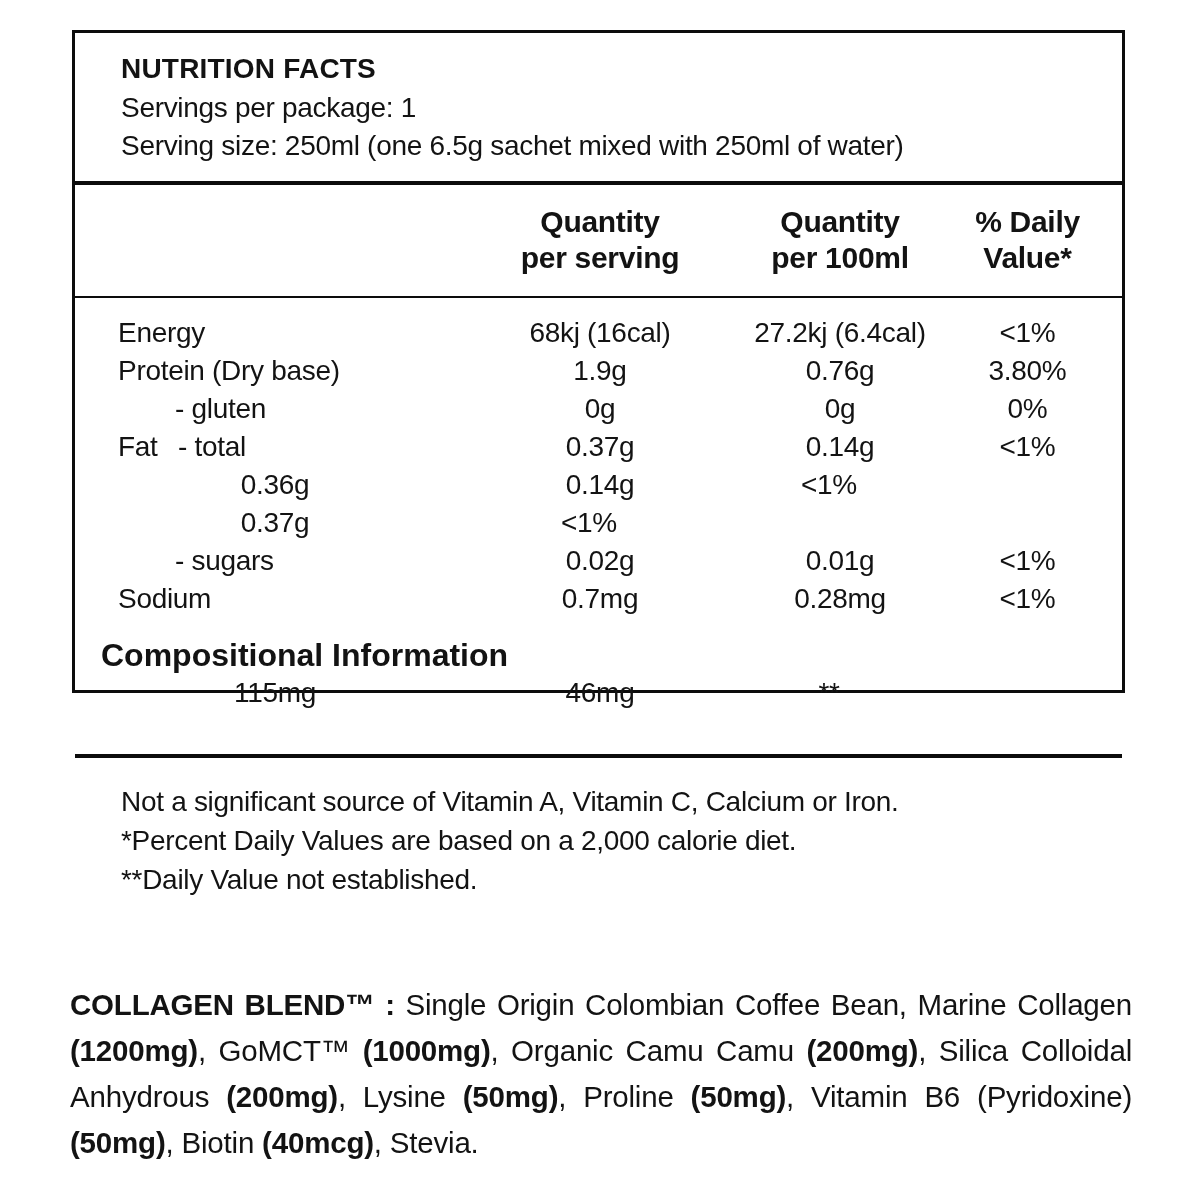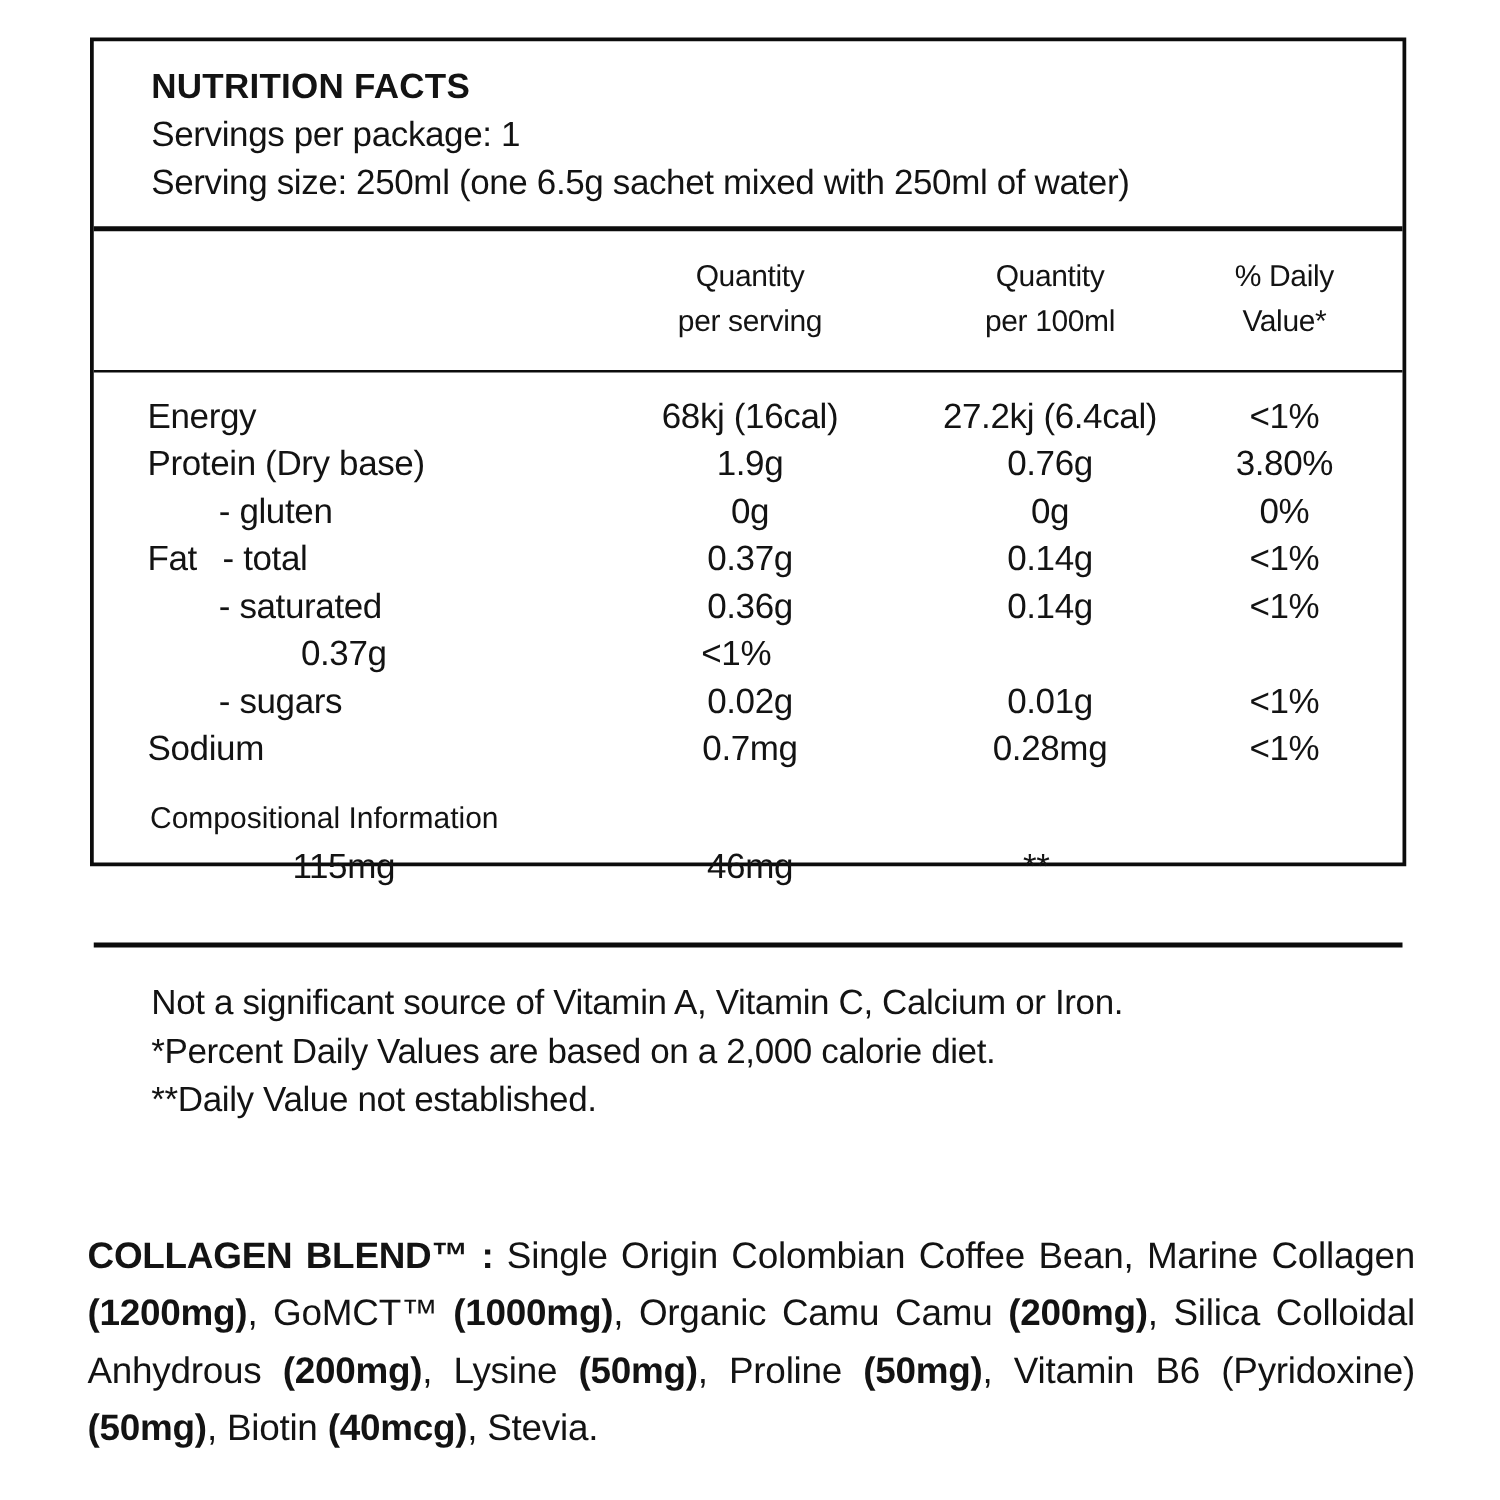--- a/index.html
+++ b/index.html
@@ -41,39 +41,40 @@
     grid-template-columns: 400px 250px 230px 1fr;
   }
   .grid4 .c1 { padding-left: 43px; text-align: left; }
   .grid4 .c2, .grid4 .c3 { text-align: center; }
   .grid4 .c4 { text-align: center; padding-right: 22px; }
 
   .nf-colheads {
     height: 113px;
     border-bottom: 2px solid #0c0c0c;
     padding-top: 19px;
-    font-size: 24px;
+    font-size: 30px;
     line-height: 36px;
     white-space: pre-line;
+    font-weight: bold;
   }
 
   .nf-body {
     height: 460px;
     border-bottom: 4px solid #0c0c0c;
     padding-top: 16px;
     font-size: 28px;
   }
   .nf-row { line-height: 38px; }
   .nf-row .indent { padding-left: 100px; }
   .fat-main { display: inline-block; width: 60px; }
   .nf-sect {
     margin-top: 18px;
-    padding-left: 45px;
-    font-weight: 400;
-    font-size: 24px;
+    padding-left: 26px;
+    font-weight: 700;
+    font-size: 32px;
     line-height: 38px;
     letter-spacing: 0px;
   }
 
   .nf-footer {
     padding: 24px 54px 0 46px;
     font-size: 28px;
     line-height: 39px;
   }
 
@@ -134,21 +135,20 @@
     </div>
 
     <div class="nf-row grid4">
       <div class="c1"><span class="fat-main">Fat</span><span>- total</span></div>
       <div class="c2">0.37g</div>
       <div class="c3">0.14g</div>
       <div class="c4">&lt;1%</div>
     </div>
 
     <div class="nf-row grid4">
-      <div class="c1 indent">- saturated</div>
       <div class="c2">0.36g</div>
       <div class="c3">0.14g</div>
       <div class="c4">&lt;1%</div>
     </div>
 
     <div class="nf-row grid4">
       <div class="c3">0.37g</div>
       <div class="c4">&lt;1%</div>
     </div>
 

